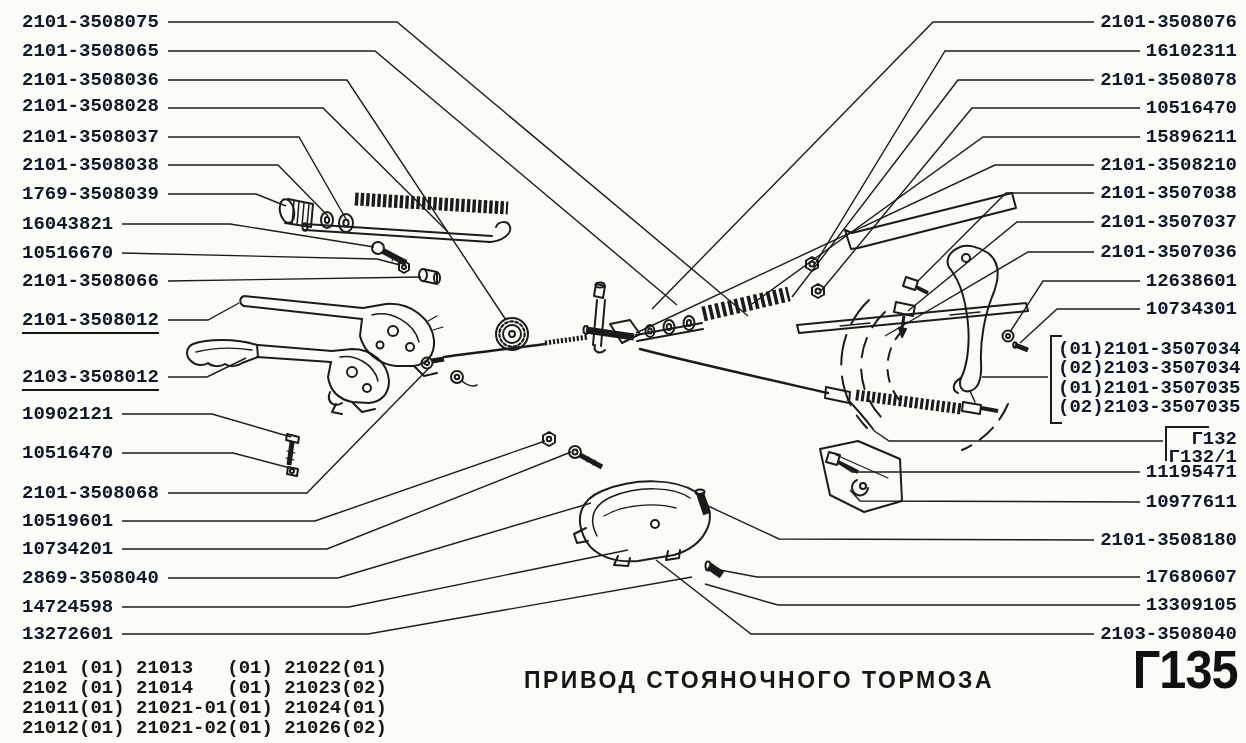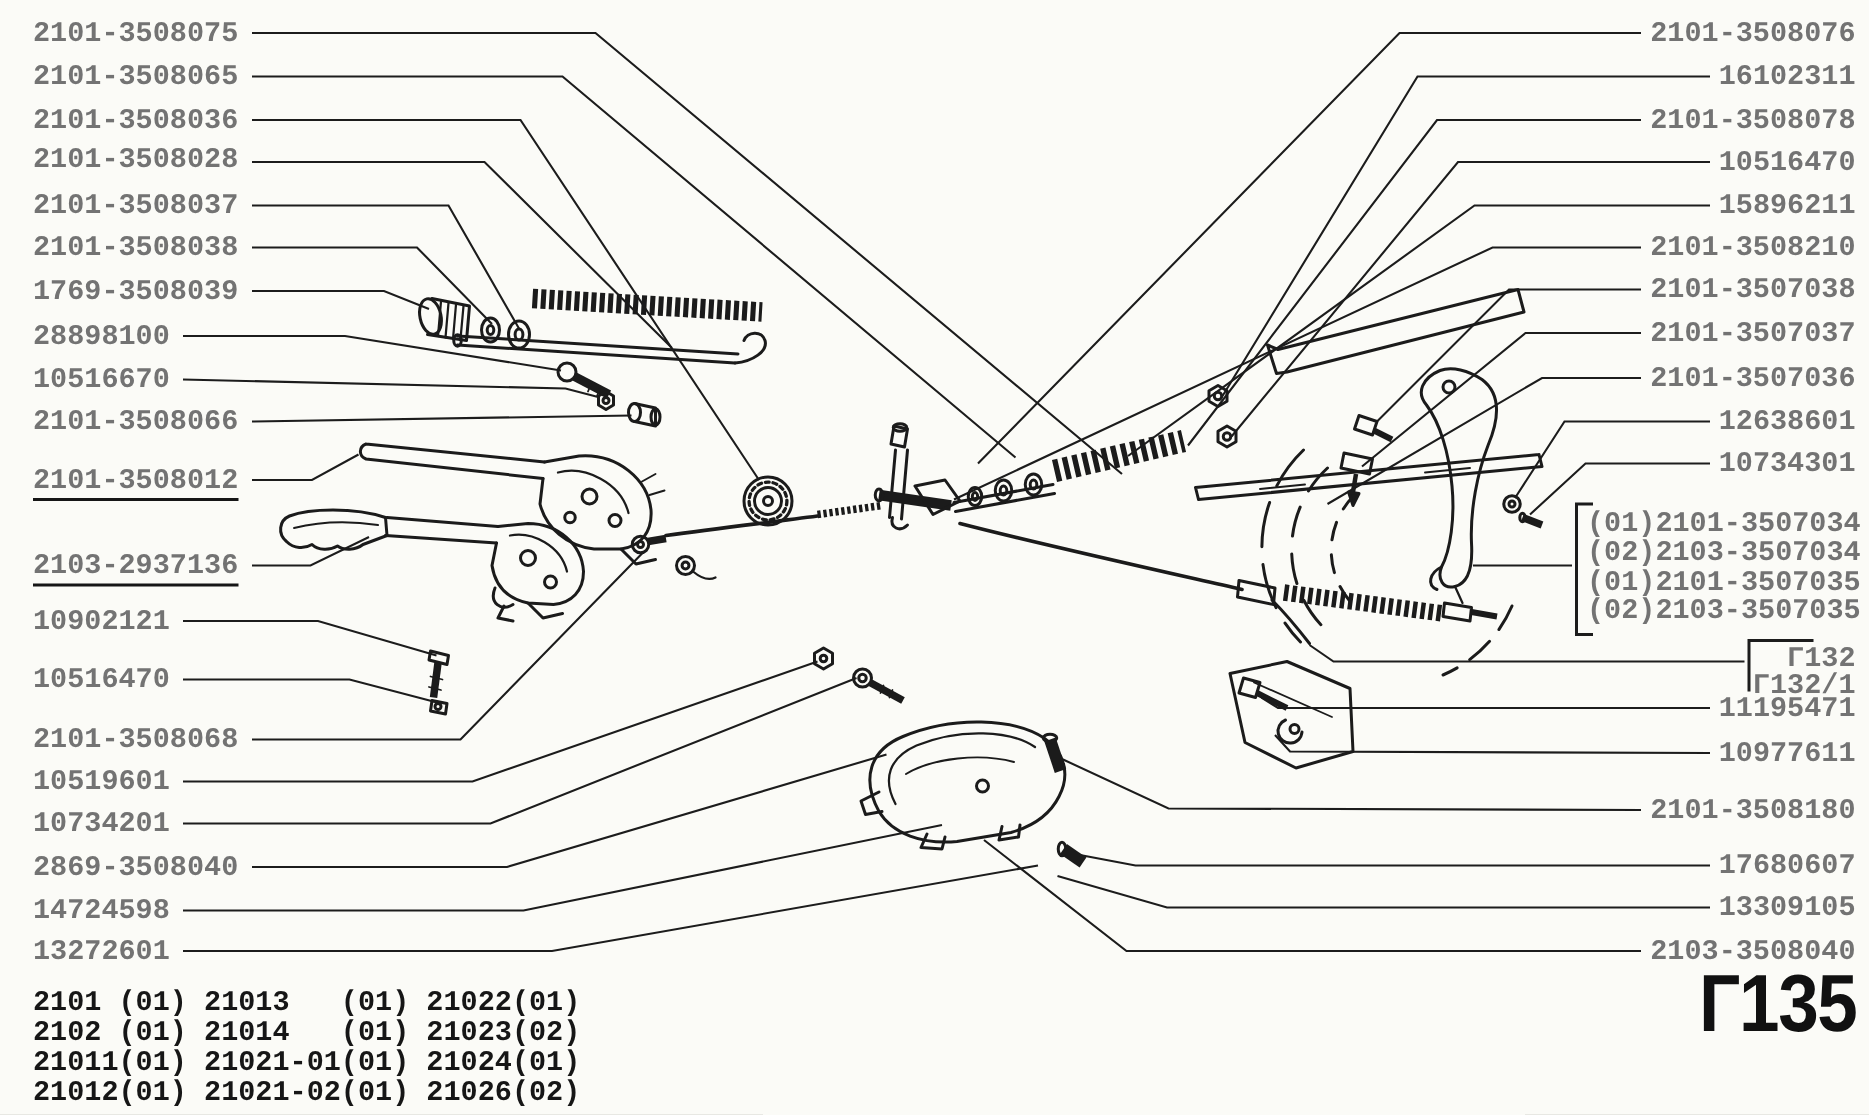--- a/index.html
+++ b/index.html
@@ -1,20 +1,20 @@
 <!DOCTYPE html>
 <html><head>
 <meta charset="utf-8">
 <style>
   html,body{margin:0;padding:0;background:#d9d9d4;}
   .page{position:relative;width:1246px;height:743px;background:#fbfbf7;overflow:hidden;
         font-family:"Liberation Mono",monospace;color:#161616;}
   .page svg{position:absolute;left:0;top:0;}
   .lbl{position:absolute;height:20px;font:700 19px/20px "Liberation Mono",monospace;
-       color:#737373;white-space:pre;letter-spacing:0;}
+       color:#0f172a;white-space:pre;letter-spacing:0;}
   .lbl.r{right:9px;text-align:left;}
   .u{border-bottom:2px solid #161616;padding-bottom:1px;}
   .title{position:absolute;left:524px;top:667px;font:700 23px/26px "Liberation Sans",sans-serif;
          letter-spacing:2.5px;color:#161616;}
   .code{position:absolute;right:8px;top:641px;font:700 54px/56px "Liberation Sans",sans-serif;
         letter-spacing:-1px;color:#111;transform:scaleX(.9);transform-origin:100% 50%;}
   .tbl-row{position:absolute;left:22px;font:700 19px/20px "Liberation Mono",monospace;white-space:pre;}
 </style>
 </head>
 <body>
@@ -283,25 +283,25 @@
     </g>
   </svg>
 
   <div class="lbl" style="left:22px;top:12px">2101-3508075</div>
   <div class="lbl" style="left:22px;top:41px">2101-3508065</div>
   <div class="lbl" style="left:22px;top:70px">2101-3508036</div>
   <div class="lbl" style="left:22px;top:96px">2101-3508028</div>
   <div class="lbl" style="left:22px;top:127px">2101-3508037</div>
   <div class="lbl" style="left:22px;top:155px">2101-3508038</div>
   <div class="lbl" style="left:22px;top:184px">1769-3508039</div>
-  <div class="lbl" style="left:22px;top:214px">28898100</div>
+  <div class="lbl" style="left:22px;top:214px">16043821</div>
   <div class="lbl" style="left:22px;top:243px">10516670</div>
   <div class="lbl" style="left:22px;top:271px">2101-3508066</div>
   <div class="lbl" style="left:22px;top:310px"><span class="u">2101-3508012</span></div>
-  <div class="lbl" style="left:22px;top:367px"><span class="u">2103-2937136</span></div>
+  <div class="lbl" style="left:22px;top:367px"><span class="u">2103-3508012</span></div>
   <div class="lbl" style="left:22px;top:404px">10902121</div>
   <div class="lbl" style="left:22px;top:443px">10516470</div>
   <div class="lbl" style="left:22px;top:483px">2101-3508068</div>
   <div class="lbl" style="left:22px;top:511px">10519601</div>
   <div class="lbl" style="left:22px;top:539px">10734201</div>
   <div class="lbl" style="left:22px;top:568px">2869-3508040</div>
   <div class="lbl" style="left:22px;top:597px">14724598</div>
   <div class="lbl" style="left:22px;top:624px">13272601</div>
 
   <div class="lbl r" style="top:12px">2101-3508076</div>
@@ -331,15 +331,16 @@
   <div class="lbl r" style="top:595px">13309105</div>
   <div class="lbl r" style="top:624px">2103-3508040</div>
 
   <div>
     <div class="tbl-row" style="top:658px">2101 (01) 21013   (01) 21022(01)</div>
     <div class="tbl-row" style="top:678px">2102 (01) 21014   (01) 21023(02)</div>
     <div class="tbl-row" style="top:698px">21011(01) 21021-01(01) 21024(01)</div>
     <div class="tbl-row" style="top:718px">21012(01) 21021-02(01) 21026(02)</div>
   </div>
 
+  <div class="title">ПРИВОД СТОЯНОЧНОГО ТОРМОЗА</div>
   <div class="code">Г135</div>
 
 </div>
 
 </body></html>

